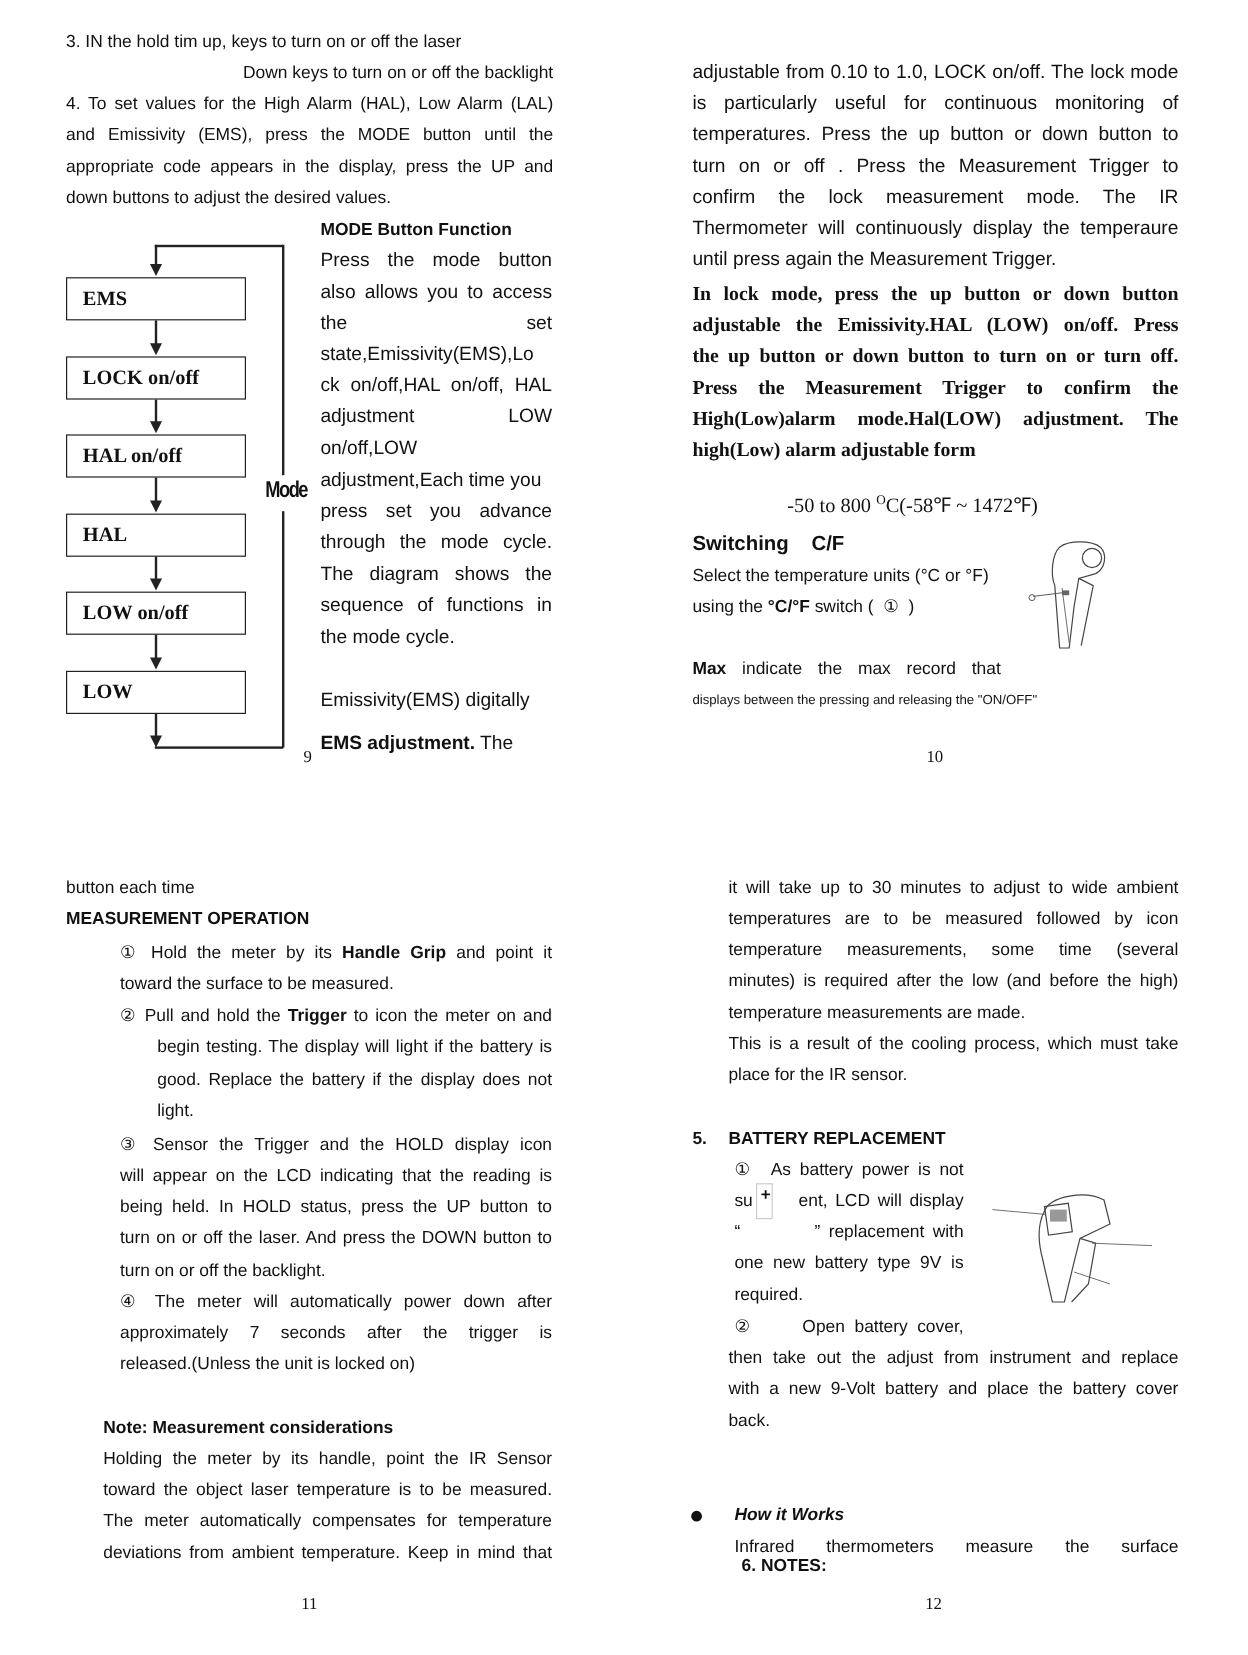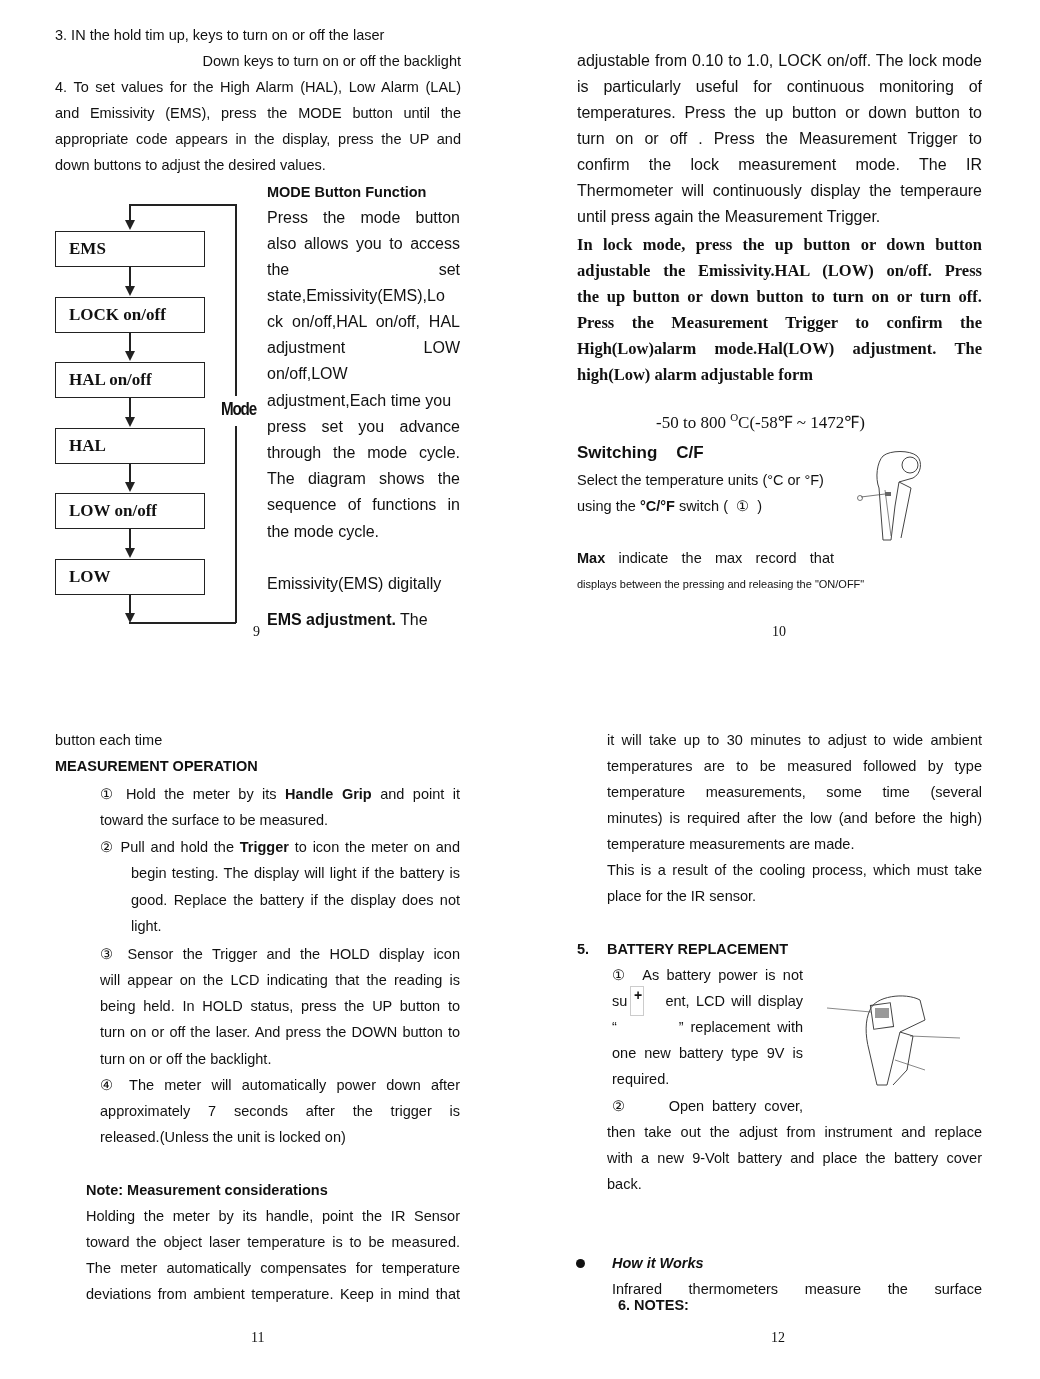--- a/index.html
+++ b/index.html
@@ -156,21 +156,21 @@
   <div class="line just" style="left:86px;top:1203px;width:374px;">Holding the meter by its handle, point the IR Sensor</div>
   <div class="line just" style="left:86px;top:1229px;width:374px;">toward the object laser temperature is to be measured.</div>
   <div class="line just" style="left:86px;top:1255px;width:374px;">The meter automatically compensates for temperature</div>
   <div class="line just" style="left:86px;top:1281px;width:374px;">deviations from ambient temperature. Keep in mind that</div>
 
   <div class="pagenum" style="left:251px;top:1330px;">11</div>
 </div>
 
 <div>
   <div class="line just" style="left:607px;top:727px;width:375px;">it will take up to 30 minutes to adjust to wide ambient</div>
-  <div class="line just" style="left:607px;top:753px;width:375px;">temperatures are to be measured followed by type</div>
+  <div class="line just" style="left:607px;top:753px;width:375px;">temperatures are to be measured followed by icon</div>
   <div class="line just" style="left:607px;top:779px;width:375px;">temperature measurements, some time (several</div>
   <div class="line just" style="left:607px;top:805px;width:375px;">minutes) is required after the low (and before the high)</div>
   <div class="line" style="left:607px;top:831px;">temperature measurements are made.</div>
   <div class="line just" style="left:607px;top:857px;width:375px;">This is a result of the cooling process, which must take</div>
   <div class="line" style="left:607px;top:883px;">place for the IR sensor.</div>
 
   <div class="line b" style="left:577px;top:936px;">5.</div>
   <div class="line b" style="left:607px;top:936px;">BATTERY REPLACEMENT</div>
 
   <div class="line just" style="left:612px;top:962px;width:191px;white-space:pre;">①  As battery power is not</div>

